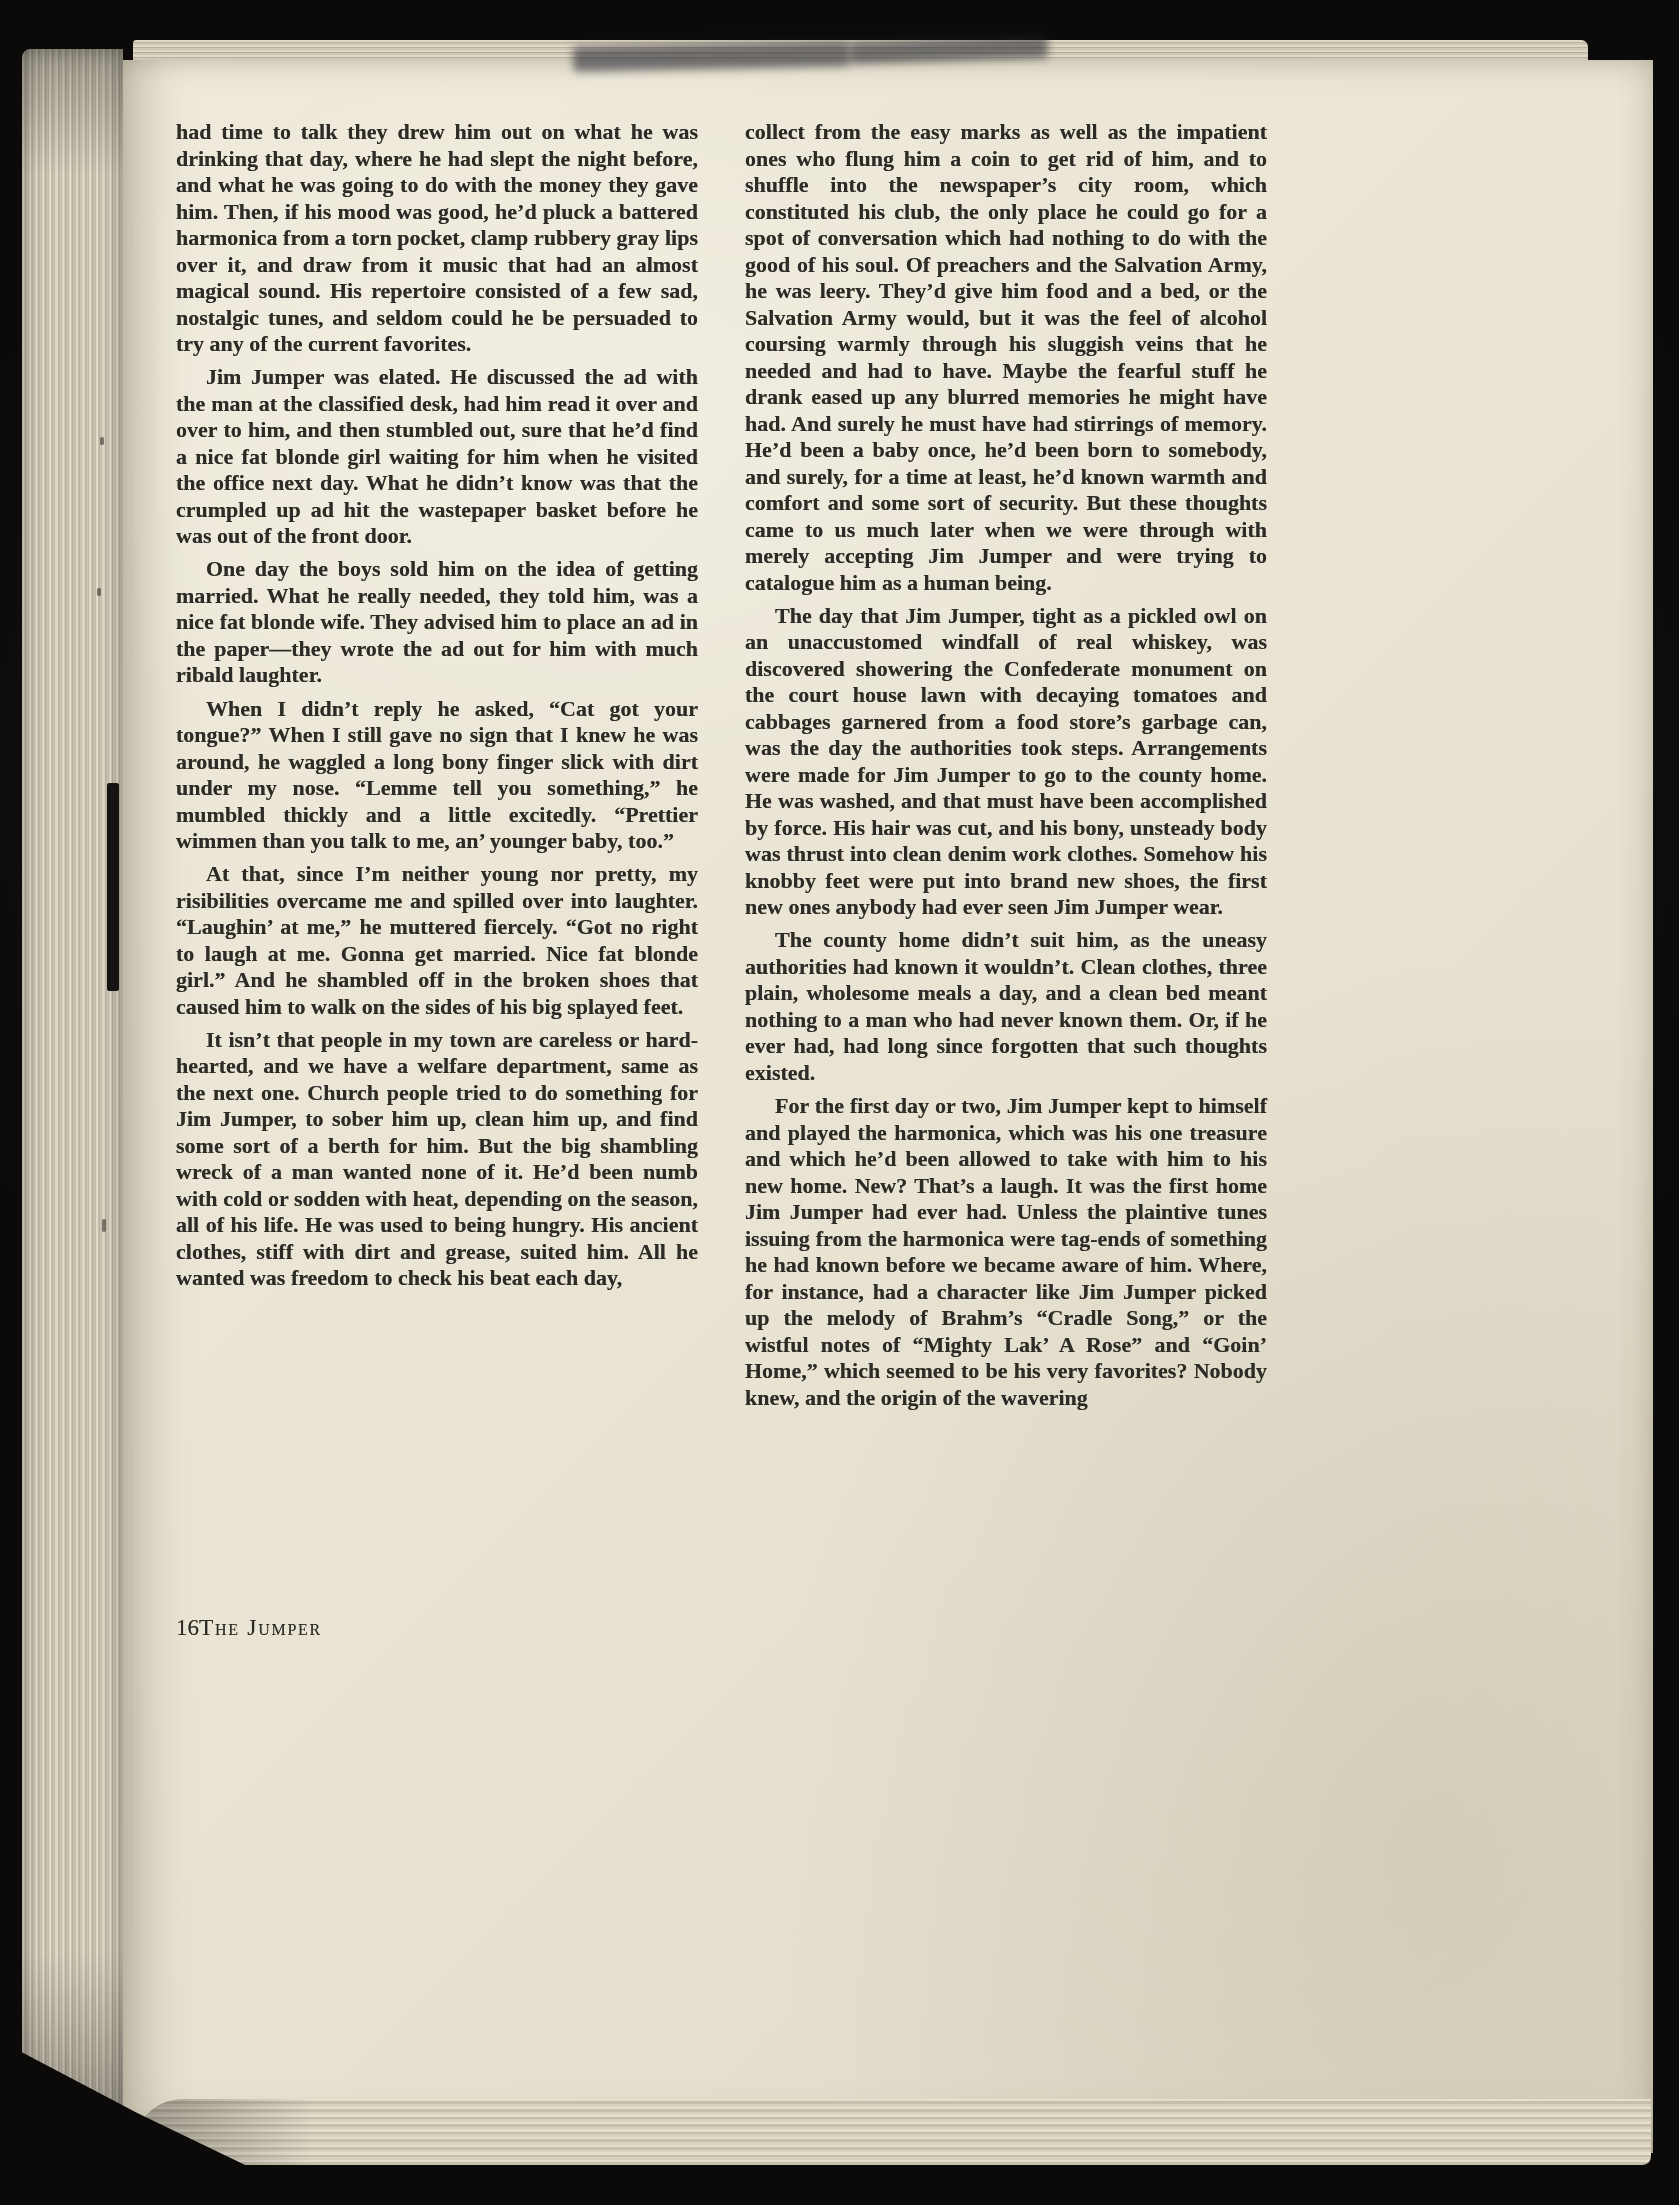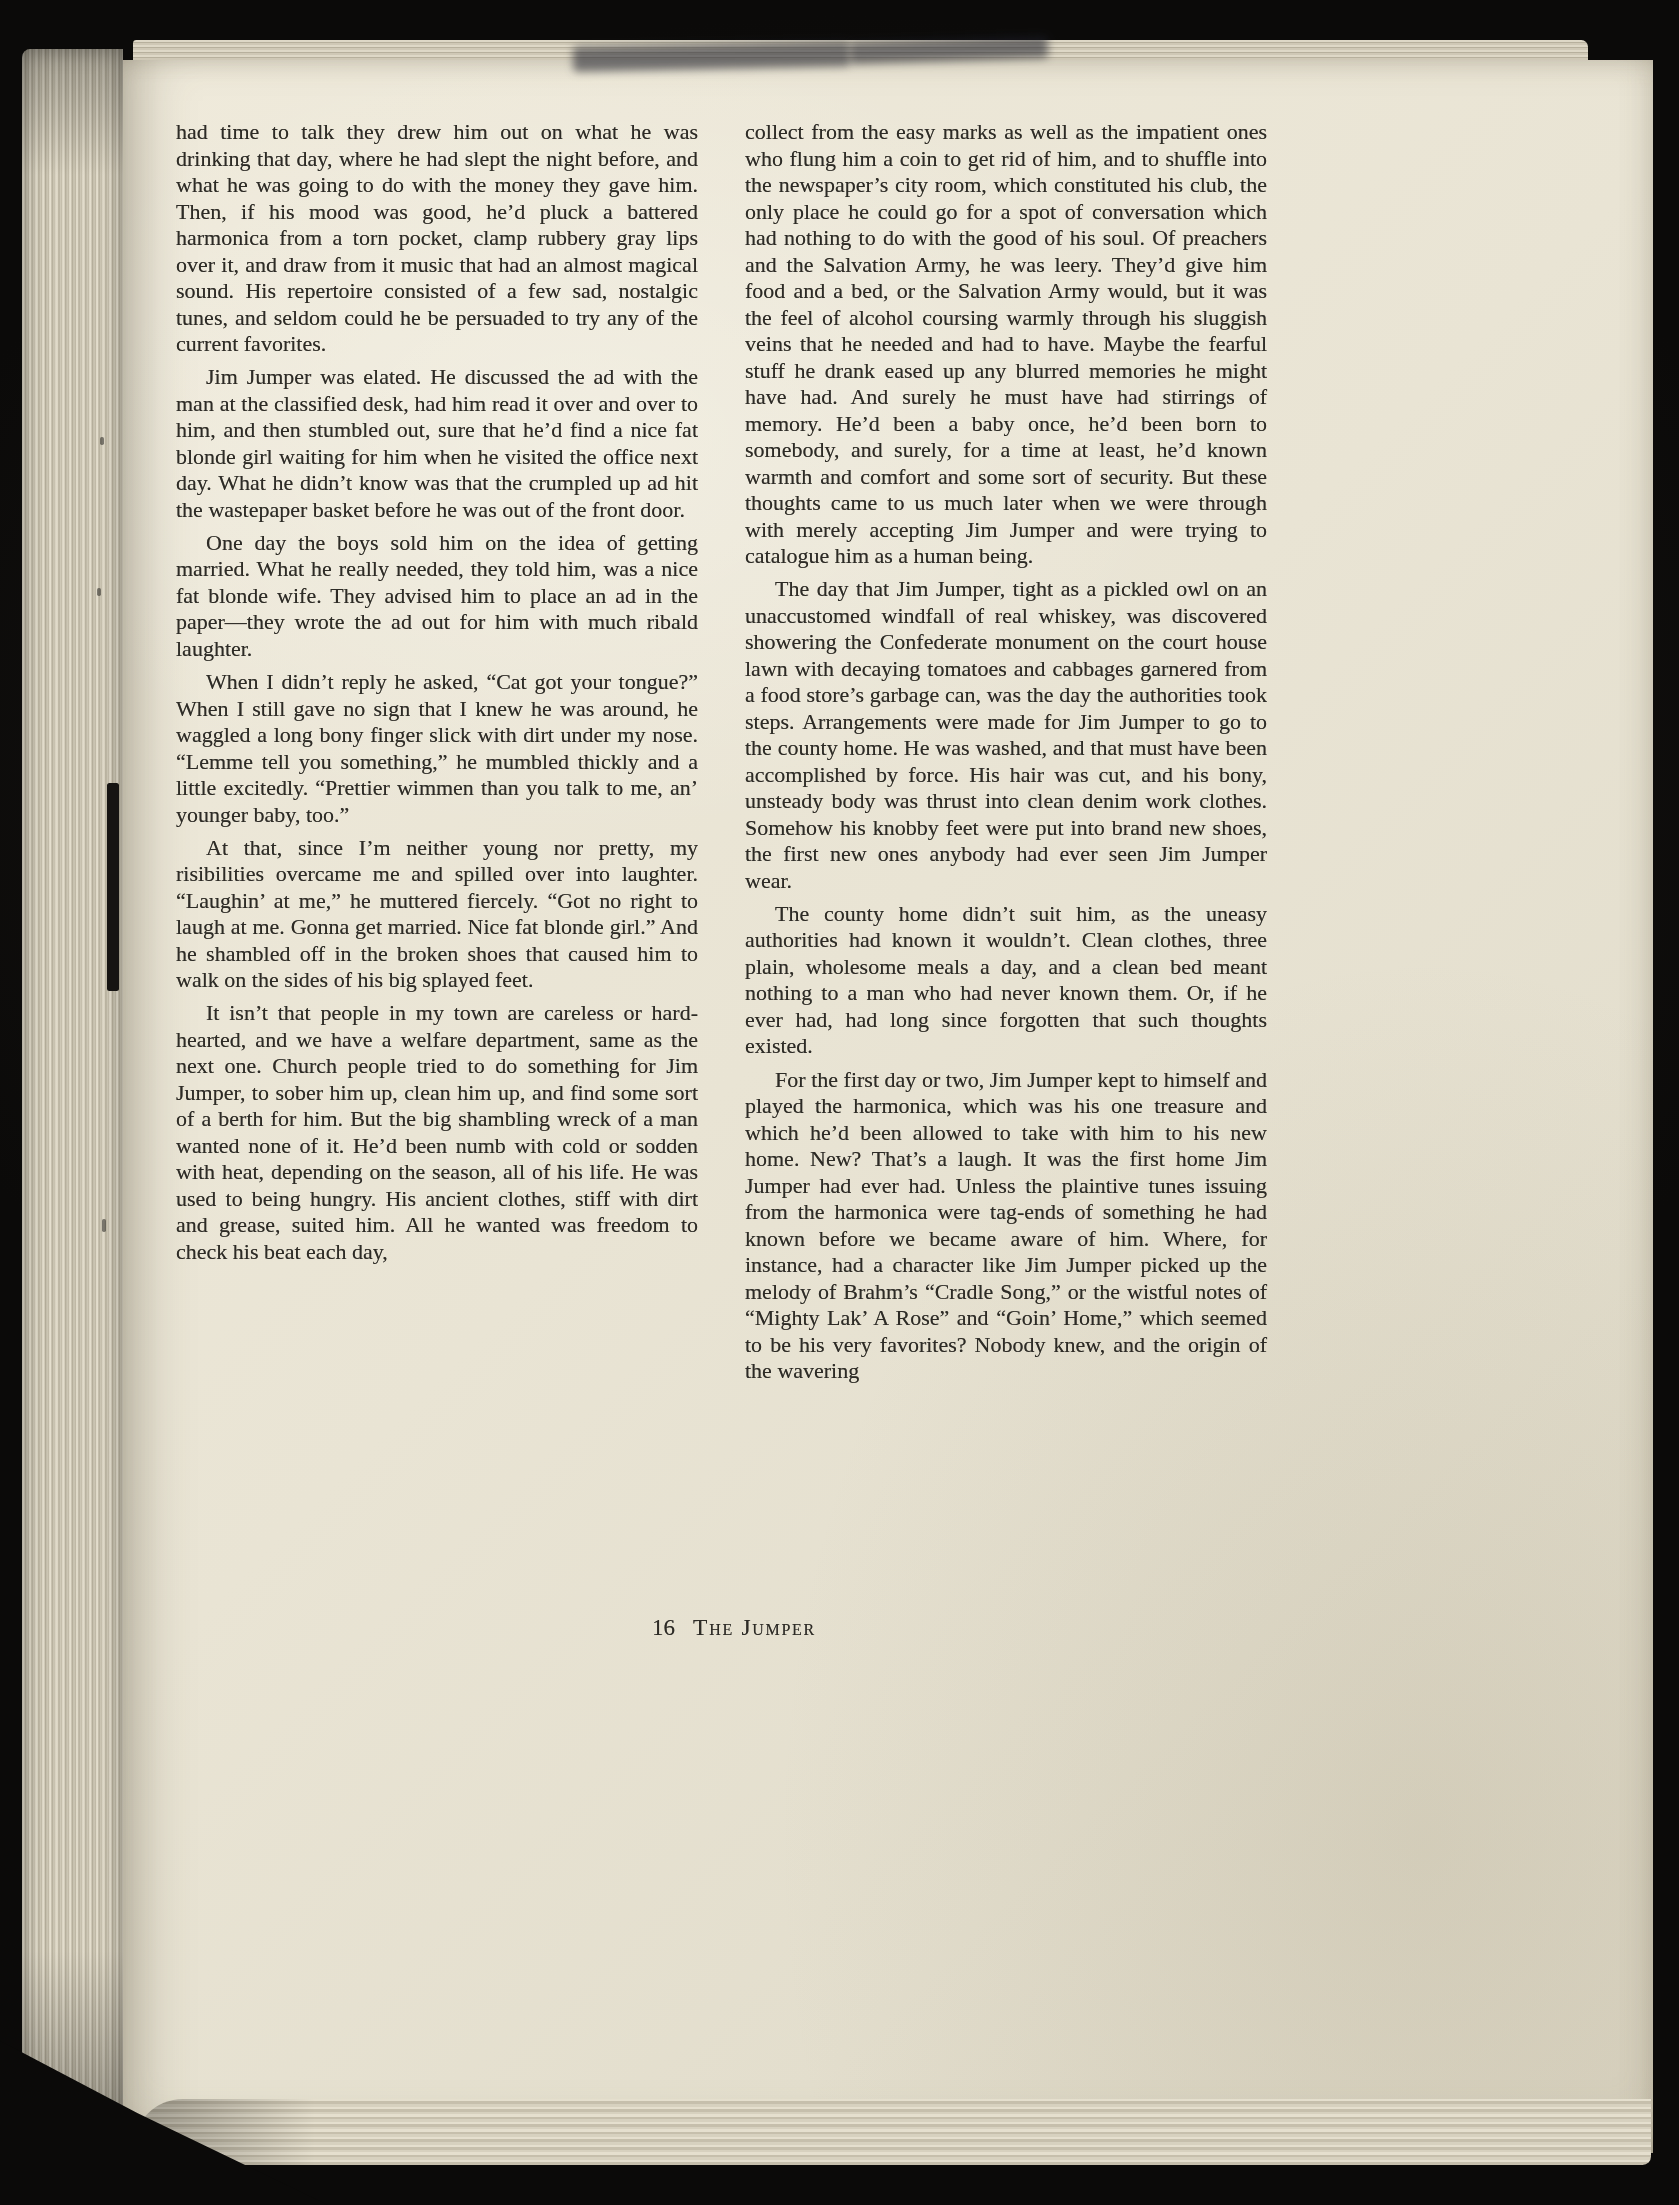--- a/index.html
+++ b/index.html
@@ -106,38 +106,37 @@
     width: 1092px;
     display: flex;
     gap: 47px;
     z-index: 10;
     color: #2d2b26;
     font-size: 22px;
     line-height: 26.5px;
     text-align: justify;
     text-shadow: 0 0 0.4px rgba(45,43,38,0.55);
   }
-  .column { width: 522px; }
+  .column { width: 522px; font-weight: bold; }
   .column p {
     margin: 0 0 6.7px 0;
     text-indent: 30px;
   }
   .column p.continuation { text-indent: 0; }
 
   .page-footer {
     position: absolute;
-    left: 188px; top: 1614px;
+    left: 176px; top: 1614px;
     width: 1092px;
     display: flex;
-    justify-content: center;
+    justify-content: flex-start;
     align-items: baseline;
     z-index: 10;
     color: #2d2b26;
     text-shadow: 0 0 0.4px rgba(45,43,38,0.55);
-    gap: 18px;
   }
   .page-number { font-size: 23px; }
   .running-title {
     font-size: 23.5px;
     font-variant: small-caps;
     letter-spacing: 1.7px;
   }
 </style>
 </head>
 <body>

